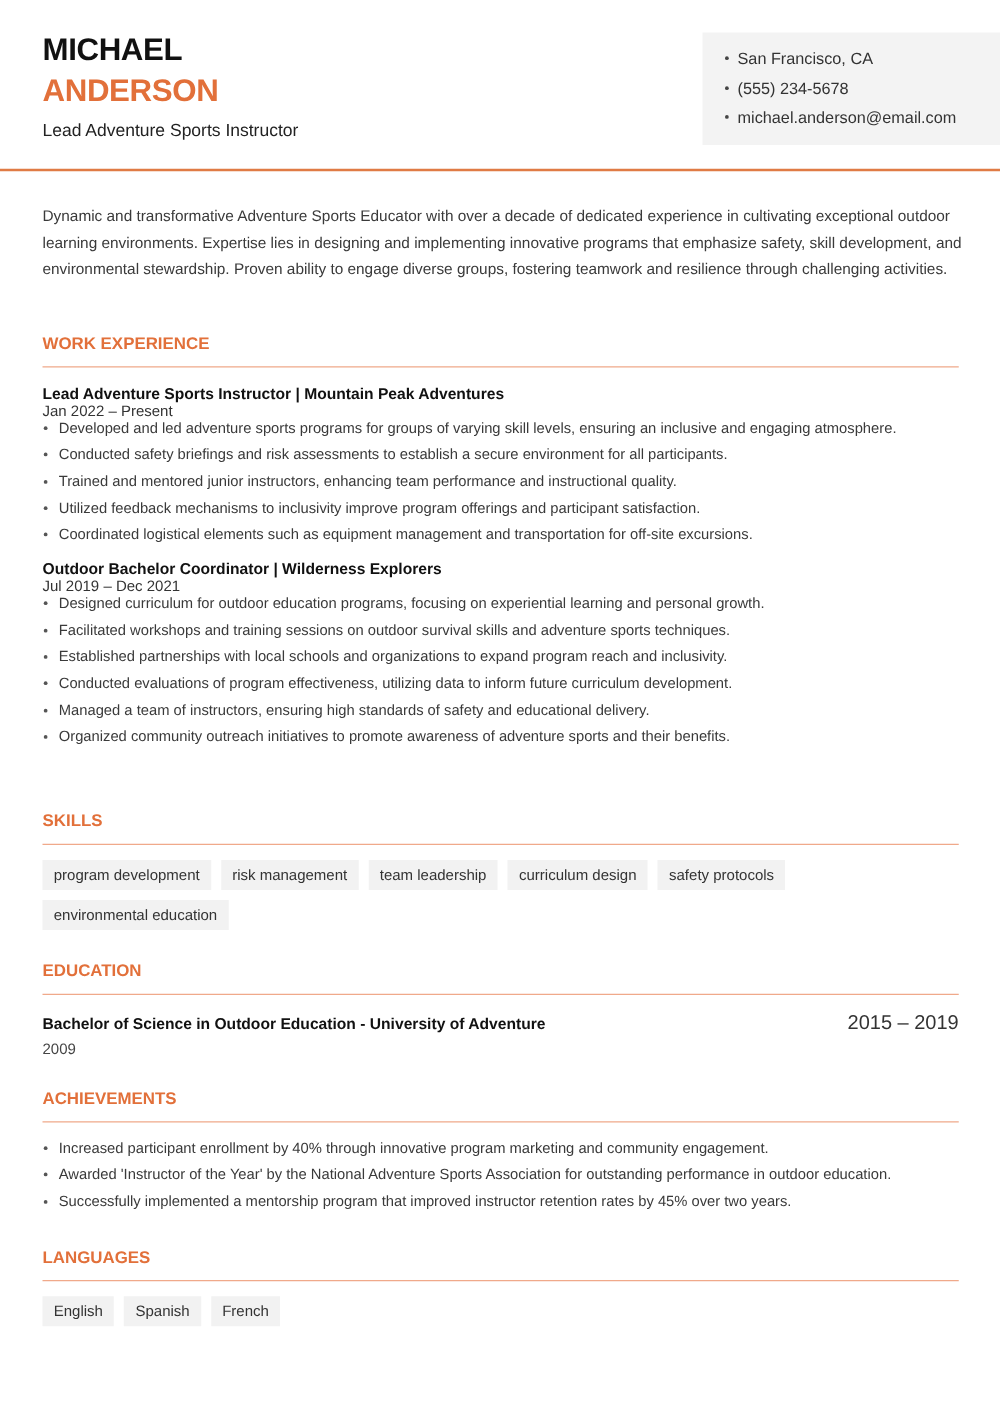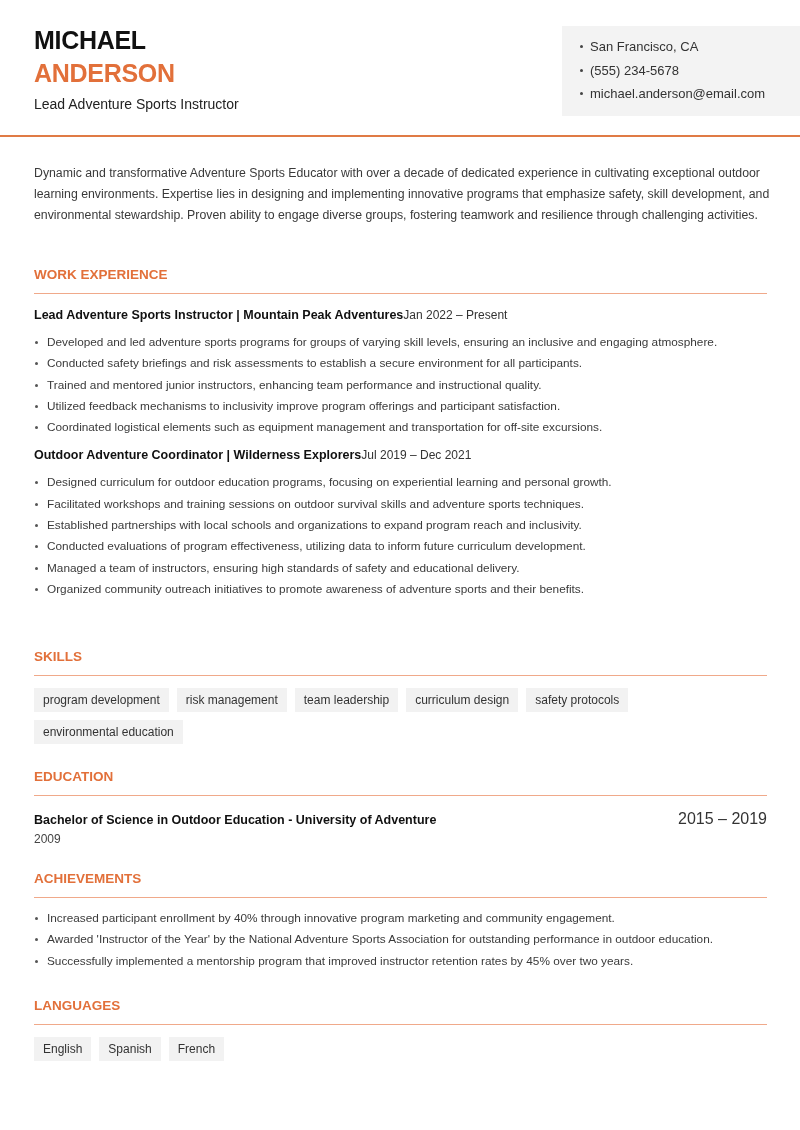--- a/index.html
+++ b/index.html
@@ -14,21 +14,21 @@
 
   .contact { position: absolute; left: 562px; top: 26px; width: 238px; height: 90px; background: #f3f3f3; padding: 12px 0 0 18px; }
   .contact li { list-style: none; font-size: 13px; color: #333; height: 23.5px; line-height: 18px; position: relative; padding-left: 10px; }
   .contact li::before { content: ""; position: absolute; left: 0; top: 7px; width: 3px; height: 3px; border-radius: 50%; background: #444; }
 
   .summary { position: absolute; left: 34px; top: 163px; width: 740px; font-size: 12.3px; line-height: 21px; color: #3a3a3a; }
 
   .section { position: absolute; left: 34px; width: 733px; }
   .section-title { font-size: 13.5px; font-weight: 700; color: #e2703a; height: 30px; line-height: 22px; border-bottom: 1.5px solid #f0a98a; }
 
-  .job-head { display: flex; align-items: baseline; font-size: 12.5px; margin-top: 14px; height: 18px; }
+  .job-head { display: flex; justify-content: space-between; align-items: baseline; font-size: 12.5px; margin-top: 14px; height: 18px; flex-direction: column; }
   .job-title { font-weight: 700; color: #111; }
   .job-date { color: #333; font-size: 12px; }
 
   ul.bullets { margin-top: 6px; }
   ul.bullets li { list-style: none; position: relative; padding-left: 13px; font-size: 11.8px; line-height: 21.3px; color: #3a3a3a; white-space: nowrap; }
   ul.bullets li::before { content: ""; position: absolute; left: 1px; top: 9px; width: 3px; height: 3px; border-radius: 50%; background: #555; }
 
   .tags { display: flex; flex-wrap: wrap; gap: 8px 8px; margin-top: 12px; }
   .tag { background: #f2f2f2; font-size: 12px; color: #333; padding: 0 9px; height: 24px; line-height: 24px; }
 
@@ -68,21 +68,21 @@
       <li>Developed and led adventure sports programs for groups of varying skill levels, ensuring an inclusive and engaging atmosphere.</li>
       <li>Conducted safety briefings and risk assessments to establish a secure environment for all participants.</li>
       <li>Trained and mentored junior instructors, enhancing team performance and instructional quality.</li>
       <li>Utilized feedback mechanisms to inclusivity improve program offerings and participant satisfaction.</li>
       <li>Coordinated logistical elements such as equipment management and transportation for off-site excursions.</li>
     </ul>
   </div>
 
   <div>
     <div class="job-head" style="margin-top:10px;">
-      <span class="job-title">Outdoor Adventure Coordinator | Wilderness Explorers</span>
+      <span class="job-title">Outdoor Bachelor Coordinator | Wilderness Explorers</span>
       <span class="job-date">Jul 2019 – Dec 2021</span>
     </div>
     <ul class="bullets">
       <li>Designed curriculum for outdoor education programs, focusing on experiential learning and personal growth.</li>
       <li>Facilitated workshops and training sessions on outdoor survival skills and adventure sports techniques.</li>
       <li>Established partnerships with local schools and organizations to expand program reach and inclusivity.</li>
       <li>Conducted evaluations of program effectiveness, utilizing data to inform future curriculum development.</li>
       <li>Managed a team of instructors, ensuring high standards of safety and educational delivery.</li>
       <li>Organized community outreach initiatives to promote awareness of adventure sports and their benefits.</li>
     </ul>

